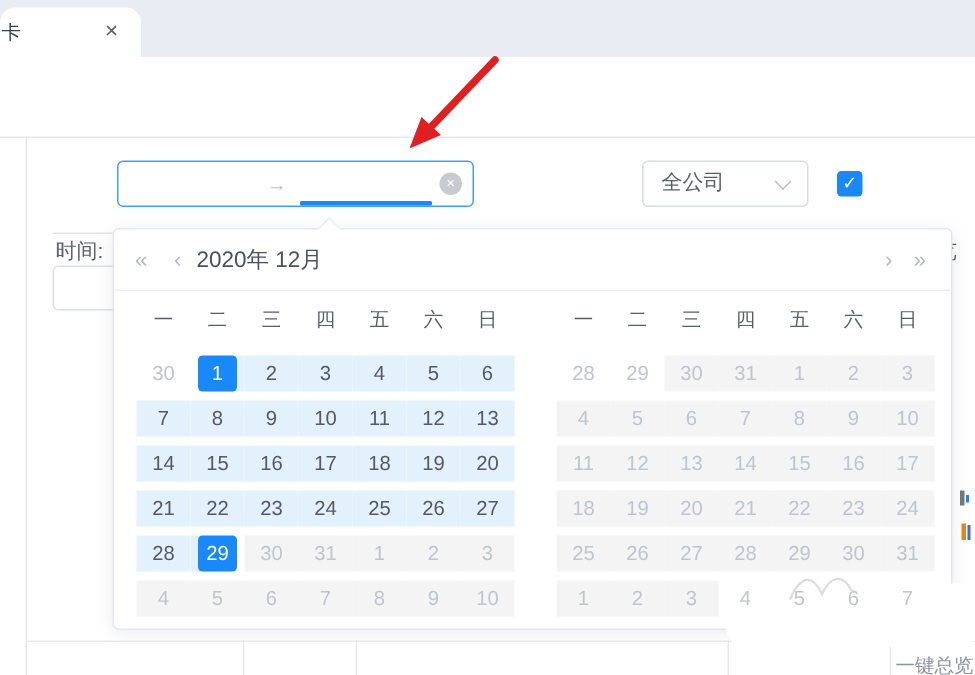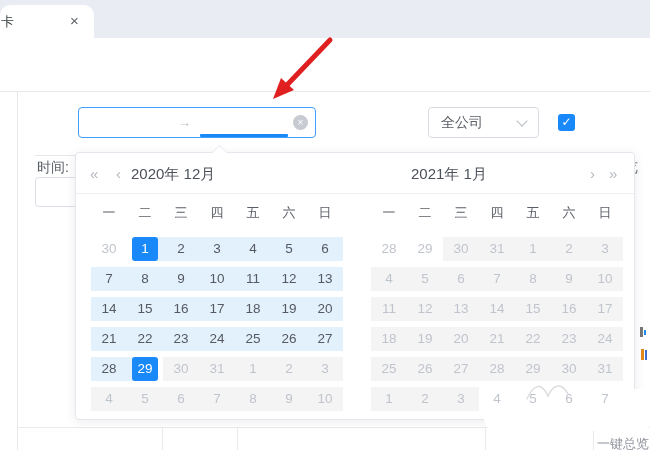--- a/index.html
+++ b/index.html
@@ -123,21 +123,20 @@
     <line x1="330" y1="40" x2="287" y2="85" stroke="#e02020" stroke-width="5" stroke-linecap="round"></line>
     <polygon points="273,99 281,78 294,90" fill="#e02020"></polygon>
   </svg>
 
   <div class="popup">
     <div class="caret"></div>
     <div class="blob"></div>
     <span class="nav nav-py">«</span>
     <span class="nav nav-pm">‹</span>
     <div class="cal-title title-left">2020年 12月</div>
-    <div class="cal-title title-right">2021年 1月</div>
     <span class="nav nav-nm">›</span>
     <span class="nav nav-ny">»</span>
     <div class="hdr-line"></div>
 
     <div class="cal-panel panel-left">
       <div class="weekdays">
           <div class="wd">一</div>
           <div class="wd">二</div>
           <div class="wd">三</div>
           <div class="wd">四</div>

